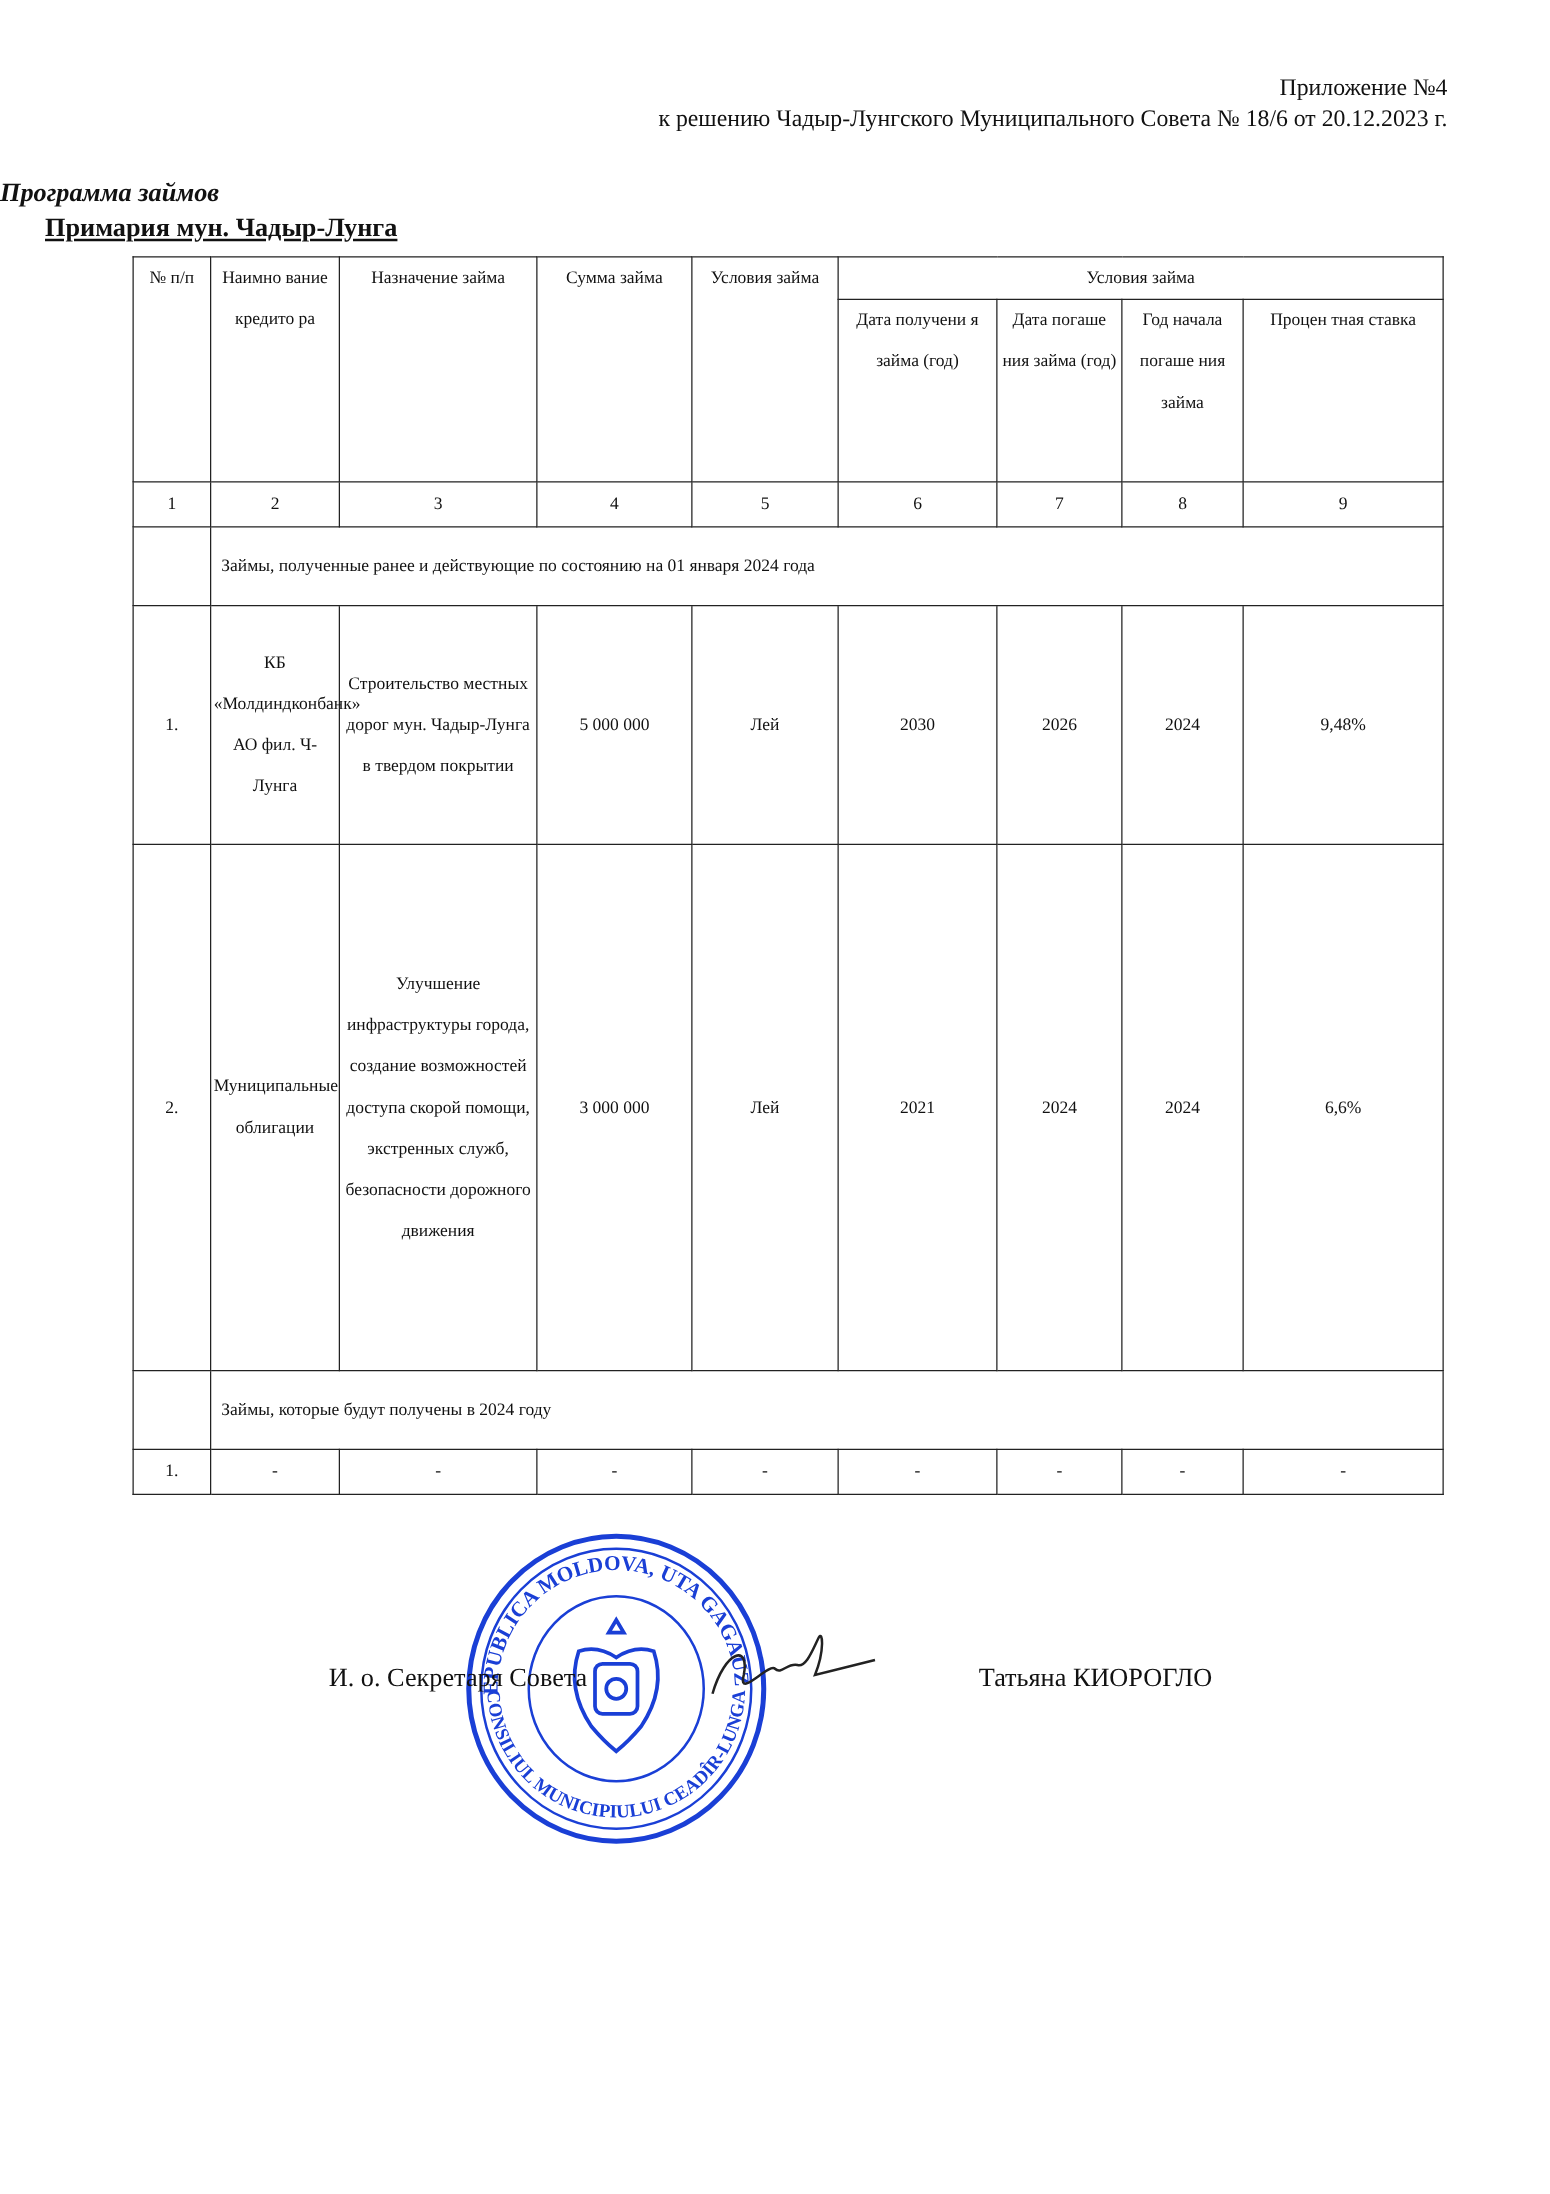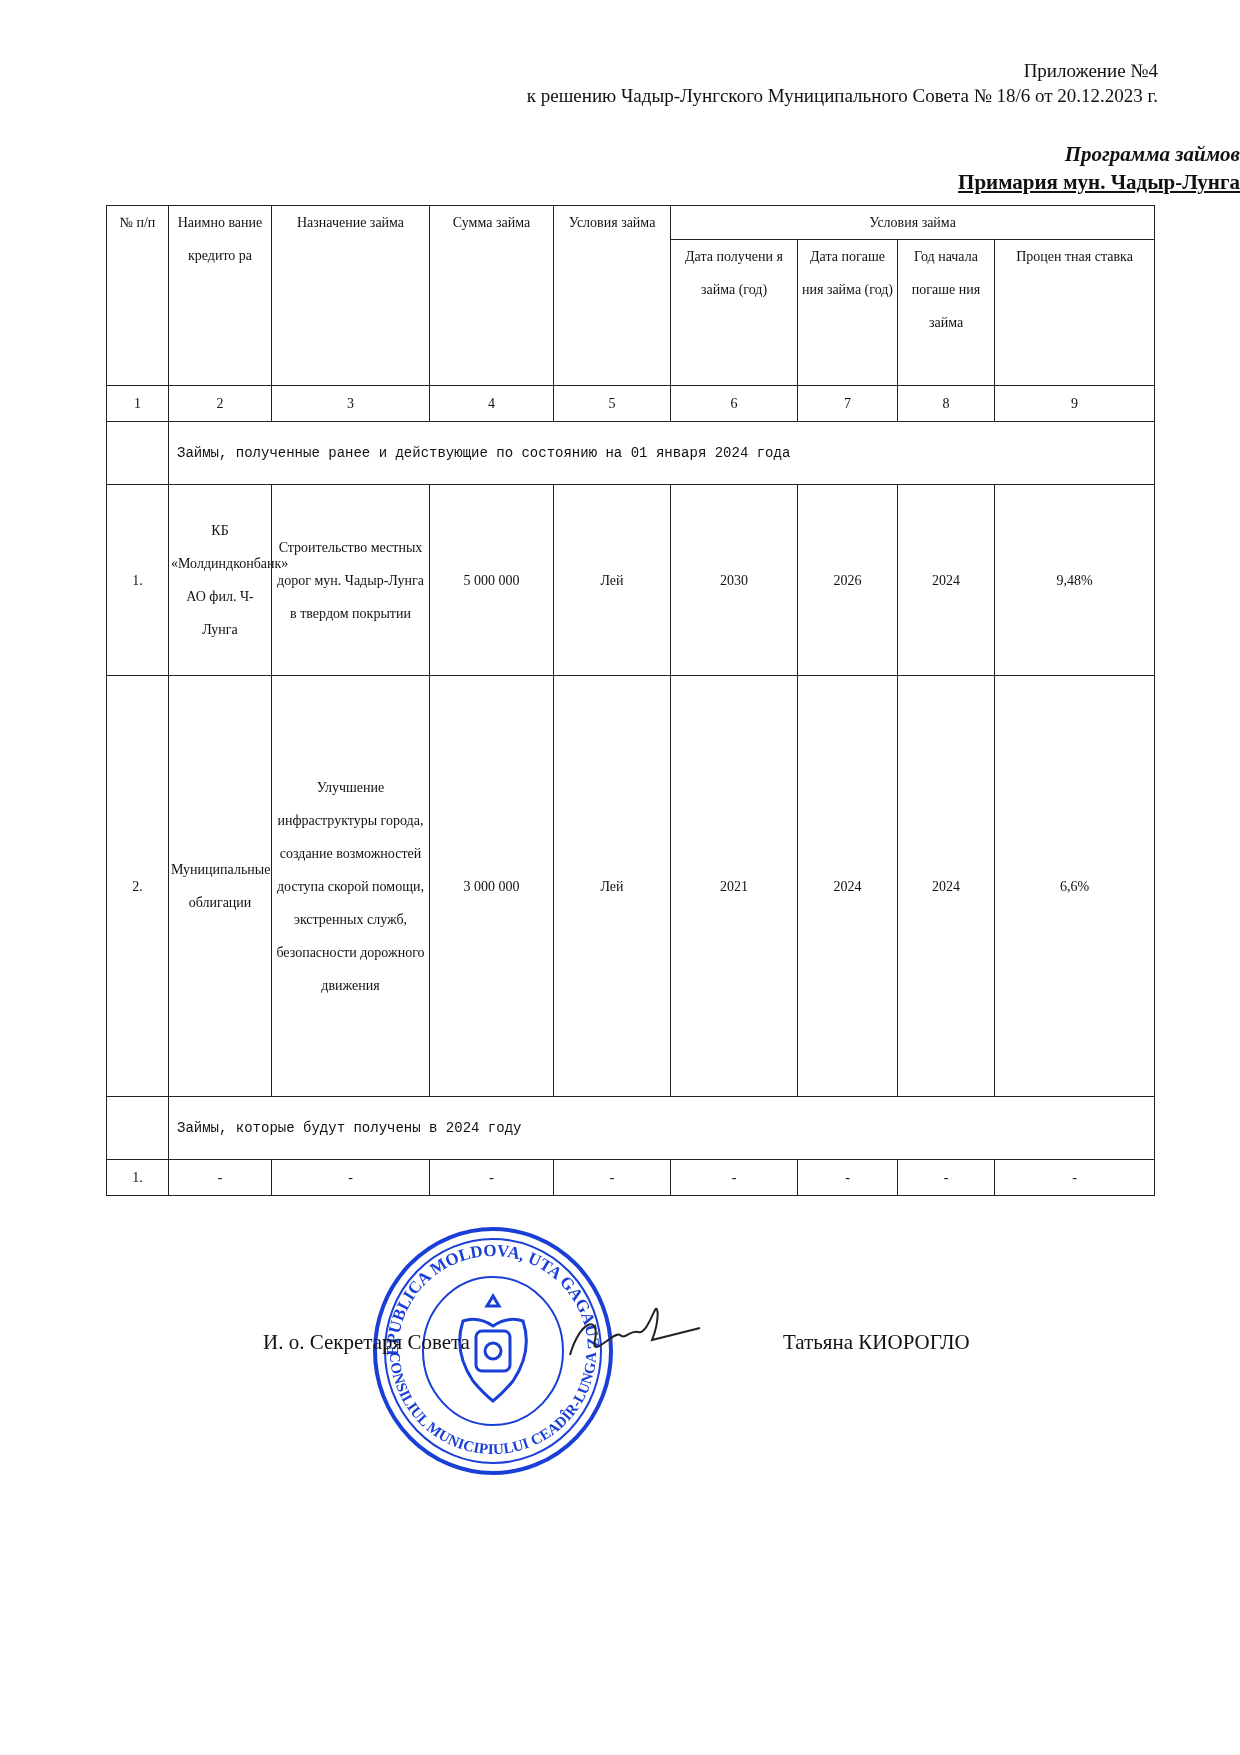--- a/index.html
+++ b/index.html
@@ -4,34 +4,34 @@
   <style>
     html, body { margin: 0; padding: 0; background: #ffffff; }
     body {
       width: 1240px; height: 1755px; position: relative; overflow: hidden;
       font-family: "Liberation Serif", "DejaVu Serif", serif; color: #111;
     }
     .appendix {
       position: absolute; right: 82px; top: 58px; text-align: right;
       font-size: 19px; line-height: 25px;
     }
-    .titles { position: absolute; left: 0; width: 1240px; top: 140px; text-align: right; }
+    .titles { position: absolute; left: 0; width: 1240px; top: 140px; text-align: left; }
     .title1 { font-size: 21px; font-weight: bold; font-style: italic; line-height: 28px; }
     .title2 { font-size: 21px; font-weight: bold; text-decoration: underline; line-height: 28px; padding-left: 36px; }
 
     table.loans {
       position: absolute; left: 106px; top: 205px; width: 1048px;
       border-collapse: collapse; table-layout: fixed; font-size: 14px; line-height: 33px;
     }
     table.loans td, table.loans th {
       border: 1.5px solid #222; text-align: center; padding: 0 2px; font-weight: normal;
     }
     .hdr th { vertical-align: top; }
     .numrow td { height: 35px; vertical-align: middle; }
-    .section td.text { text-align: left; padding-left: 8px; height: 62px; vertical-align: middle; font-family: Liberation Mono, monospace; }
+    .section td.text { text-align: left; padding-left: 8px; height: 62px; vertical-align: middle; }
     .data td { vertical-align: middle; }
     .r1 td { height: 190px; }
     .r2 td { height: 420px; }
     .dash td { height: 35px; }
 
     .signature { position: absolute; top: 1330px; left: 0; width: 1240px; font-size: 21px; }
     .sig-left { position: absolute; left: 263px; }
     .sig-right { position: absolute; left: 783px; }
     .stamp { position: absolute; left: 368px; top: 1226px; width: 250px; height: 250px; }
     .sig-scrawl { position: absolute; left: 560px; top: 1300px; width: 150px; height: 70px; }

